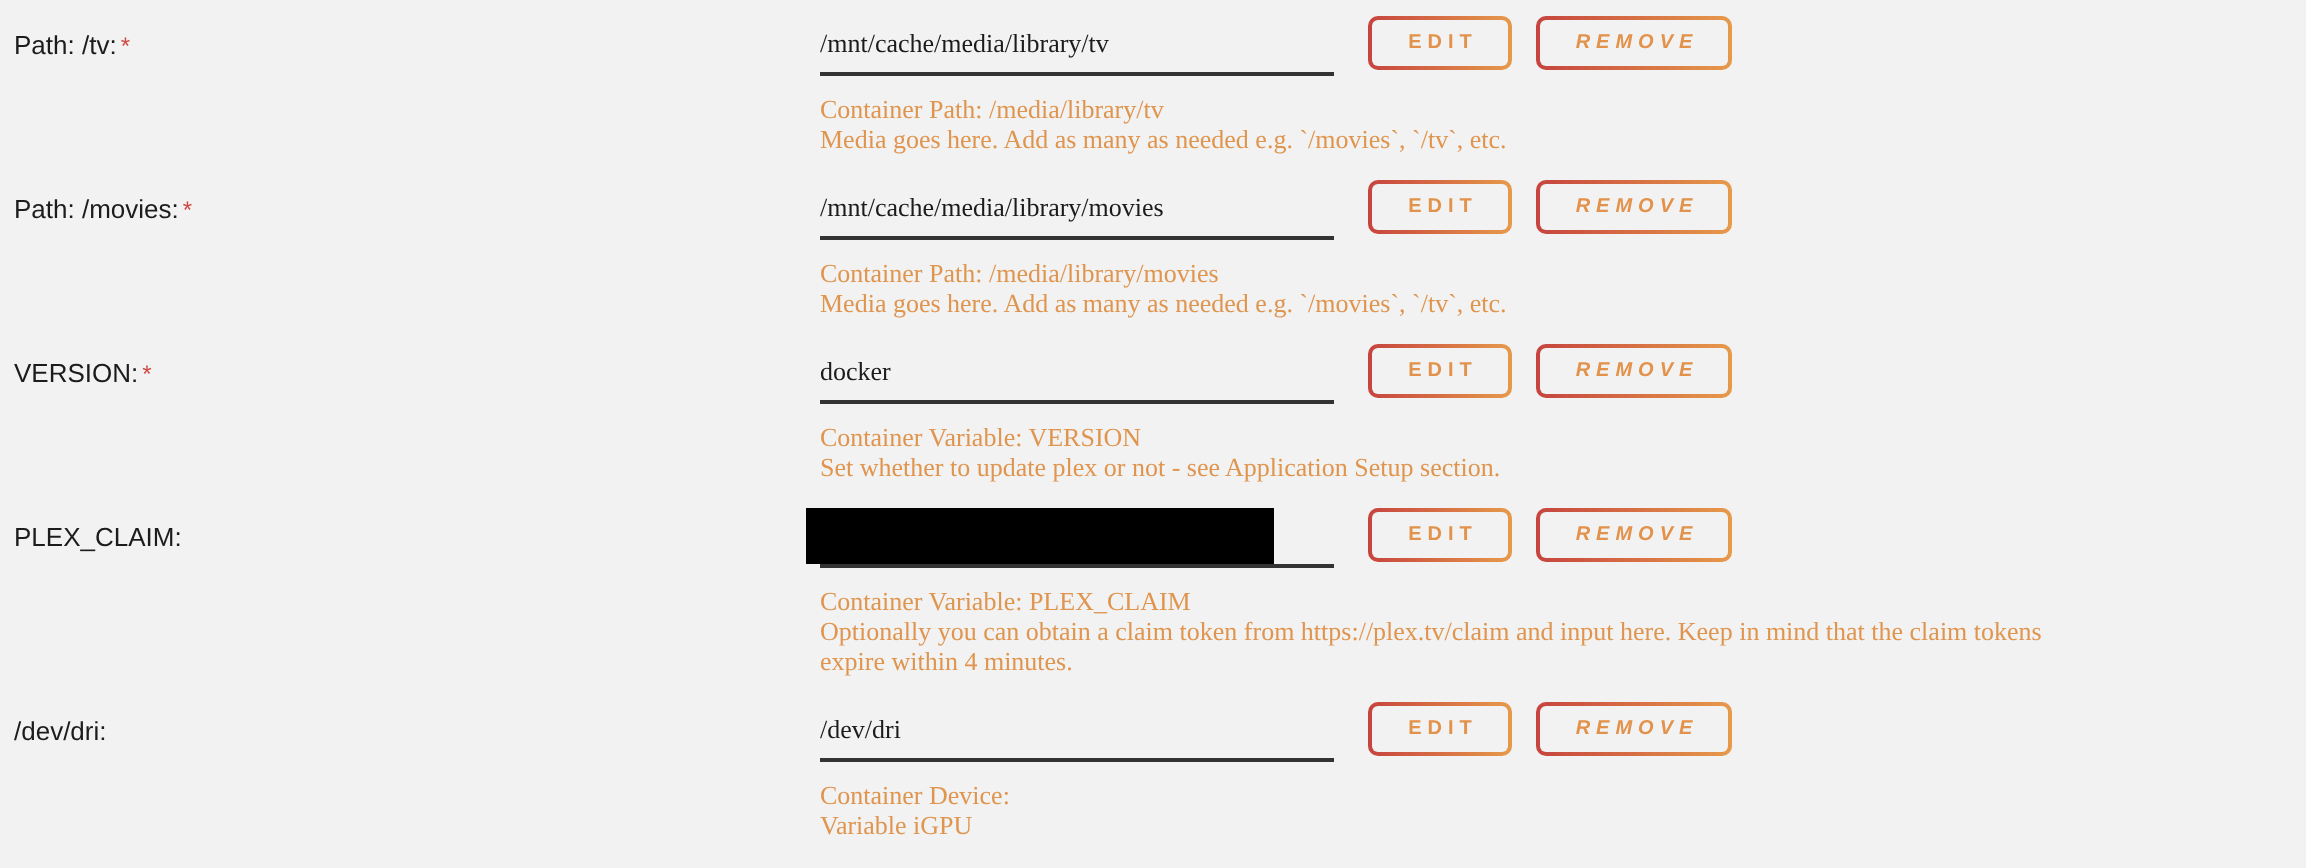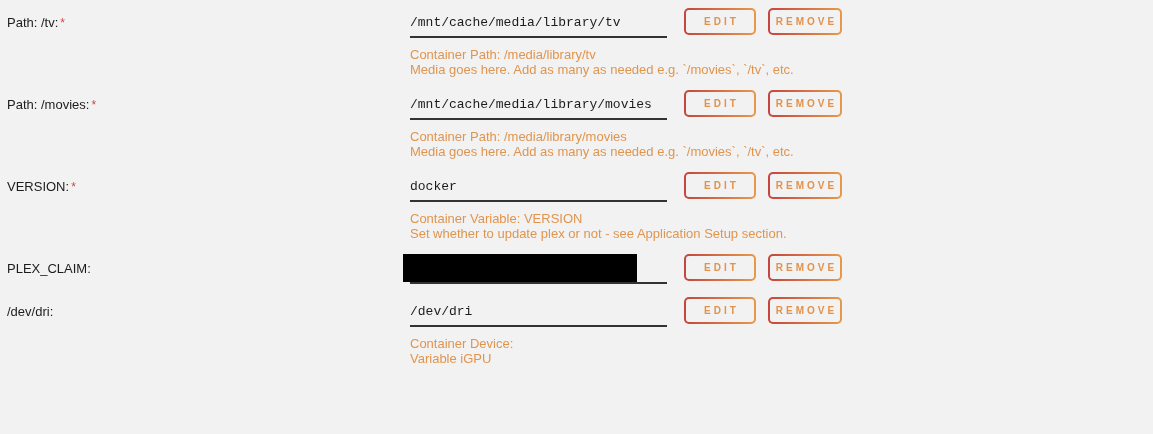--- a/index.html
+++ b/index.html
@@ -35,21 +35,21 @@
   .input-row {
     display: flex;
     align-items: flex-start;
   }
   .field-input {
     width: 257px;
     background: transparent;
     border: none;
     border-bottom: 2px solid #333333;
     outline: none;
-    font-family: Liberation Mono, monospace;
+    font-family: Liberation Serif, serif;
     font-size: 13px;
     color: #1d1c1c;
     padding: 6px 0 6px 0;
     height: 30px;
     border-radius: 0;
   }
   .input-wrap { position: relative; width: 257px; }
   .redaction {
     position: absolute;
     left: -7px;
@@ -77,27 +77,28 @@
     font-family: "Liberation Sans", sans-serif;
     font-size: 10px;
     font-weight: bold;
     letter-spacing: 3px;
     text-align: center;
     text-indent: 3px; 
     cursor: pointer;
     padding: 0;
   }
   .btn-edit { width: 72px; }
-  .btn-remove { width: 74px; }
+  .btn-remove { width: 98px; font-style: italic; }
   .help {
     max-width: 620px;
     margin-top: 9px;
     font-size: 13px;
     line-height: 15px;
     color: #e0954f;
+    font-family: Liberation Serif, serif;
   }
   .help p { margin: 0; }
 </style>
 </head>
 <body>
 
 <div class="form">
 
   <div class="form-row">
     <div class="col-label"><span>Path: /tv:</span><span class="required-mark">*</span></div>
@@ -162,20 +163,24 @@
       <div class="input-row">
         <div class="input-wrap">
           <input class="field-input" type="text" value="" style="">
           <div class="redaction"></div>
         </div>
         <div class="btn-group">
           <button class="btn btn-edit">EDIT</button>
           <button class="btn btn-remove">REMOVE</button>
         </div>
       </div>
+      <div class="help">
+        <p>Container Variable: PLEX_CLAIM</p>
+        <p>Optionally you can obtain a claim token from https://plex.tv/claim and input here. Keep in mind that the claim tokens expire within 4 minutes.</p>
+      </div>
     </div>
   </div>
 
   <div class="form-row">
     <div class="col-label"><span>/dev/dri:</span></div>
     <div class="col-field">
       <div class="input-row">
         <div class="input-wrap">
           <input class="field-input" type="text" value="/dev/dri" style="">
         </div>

